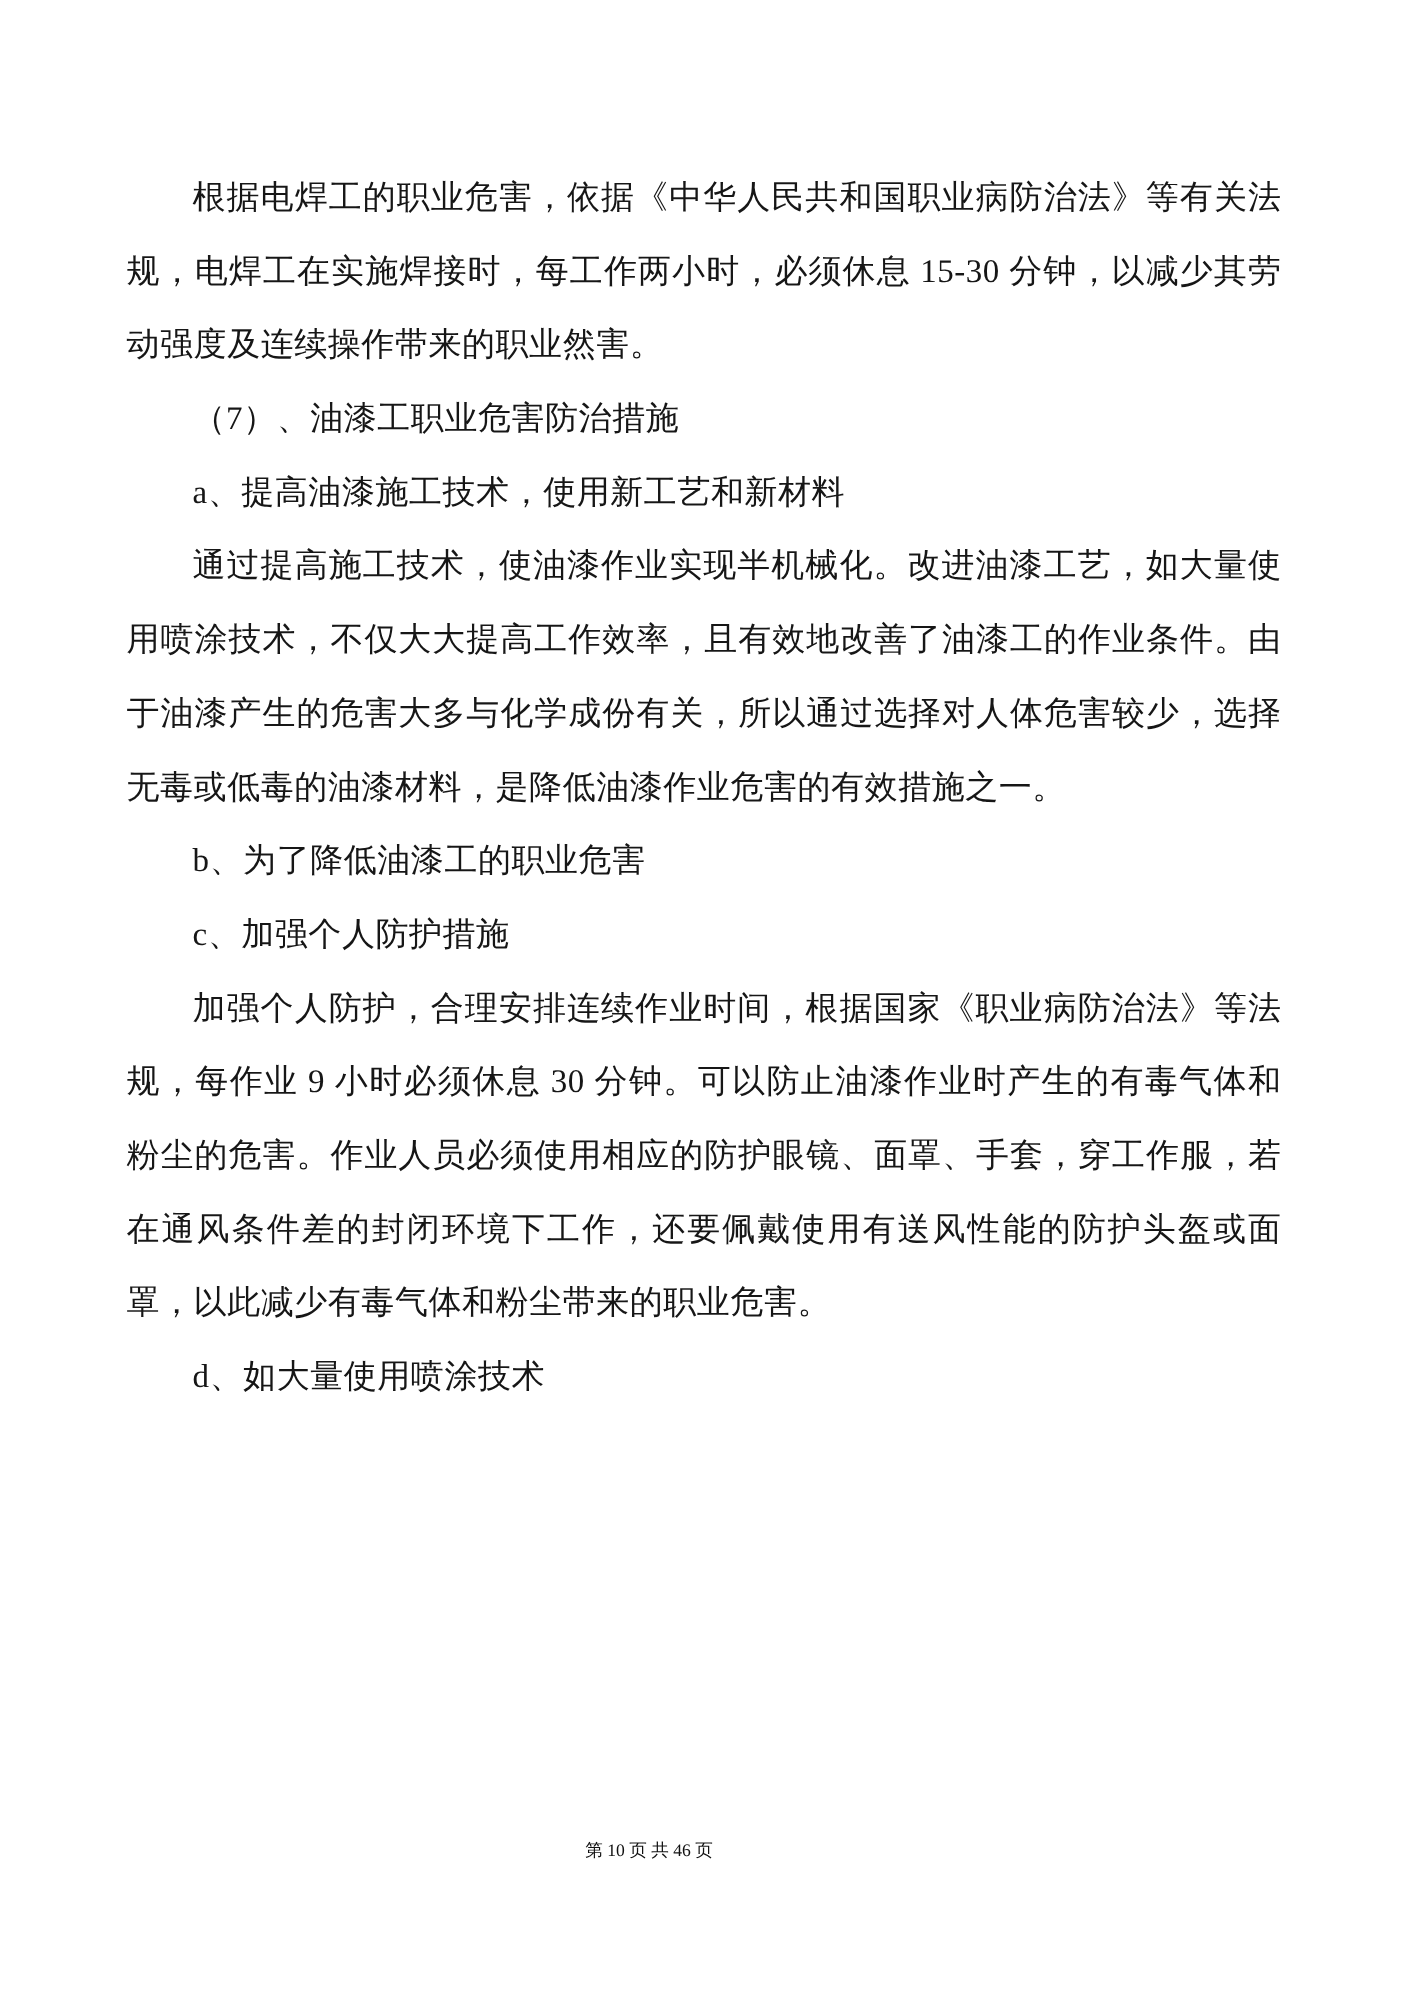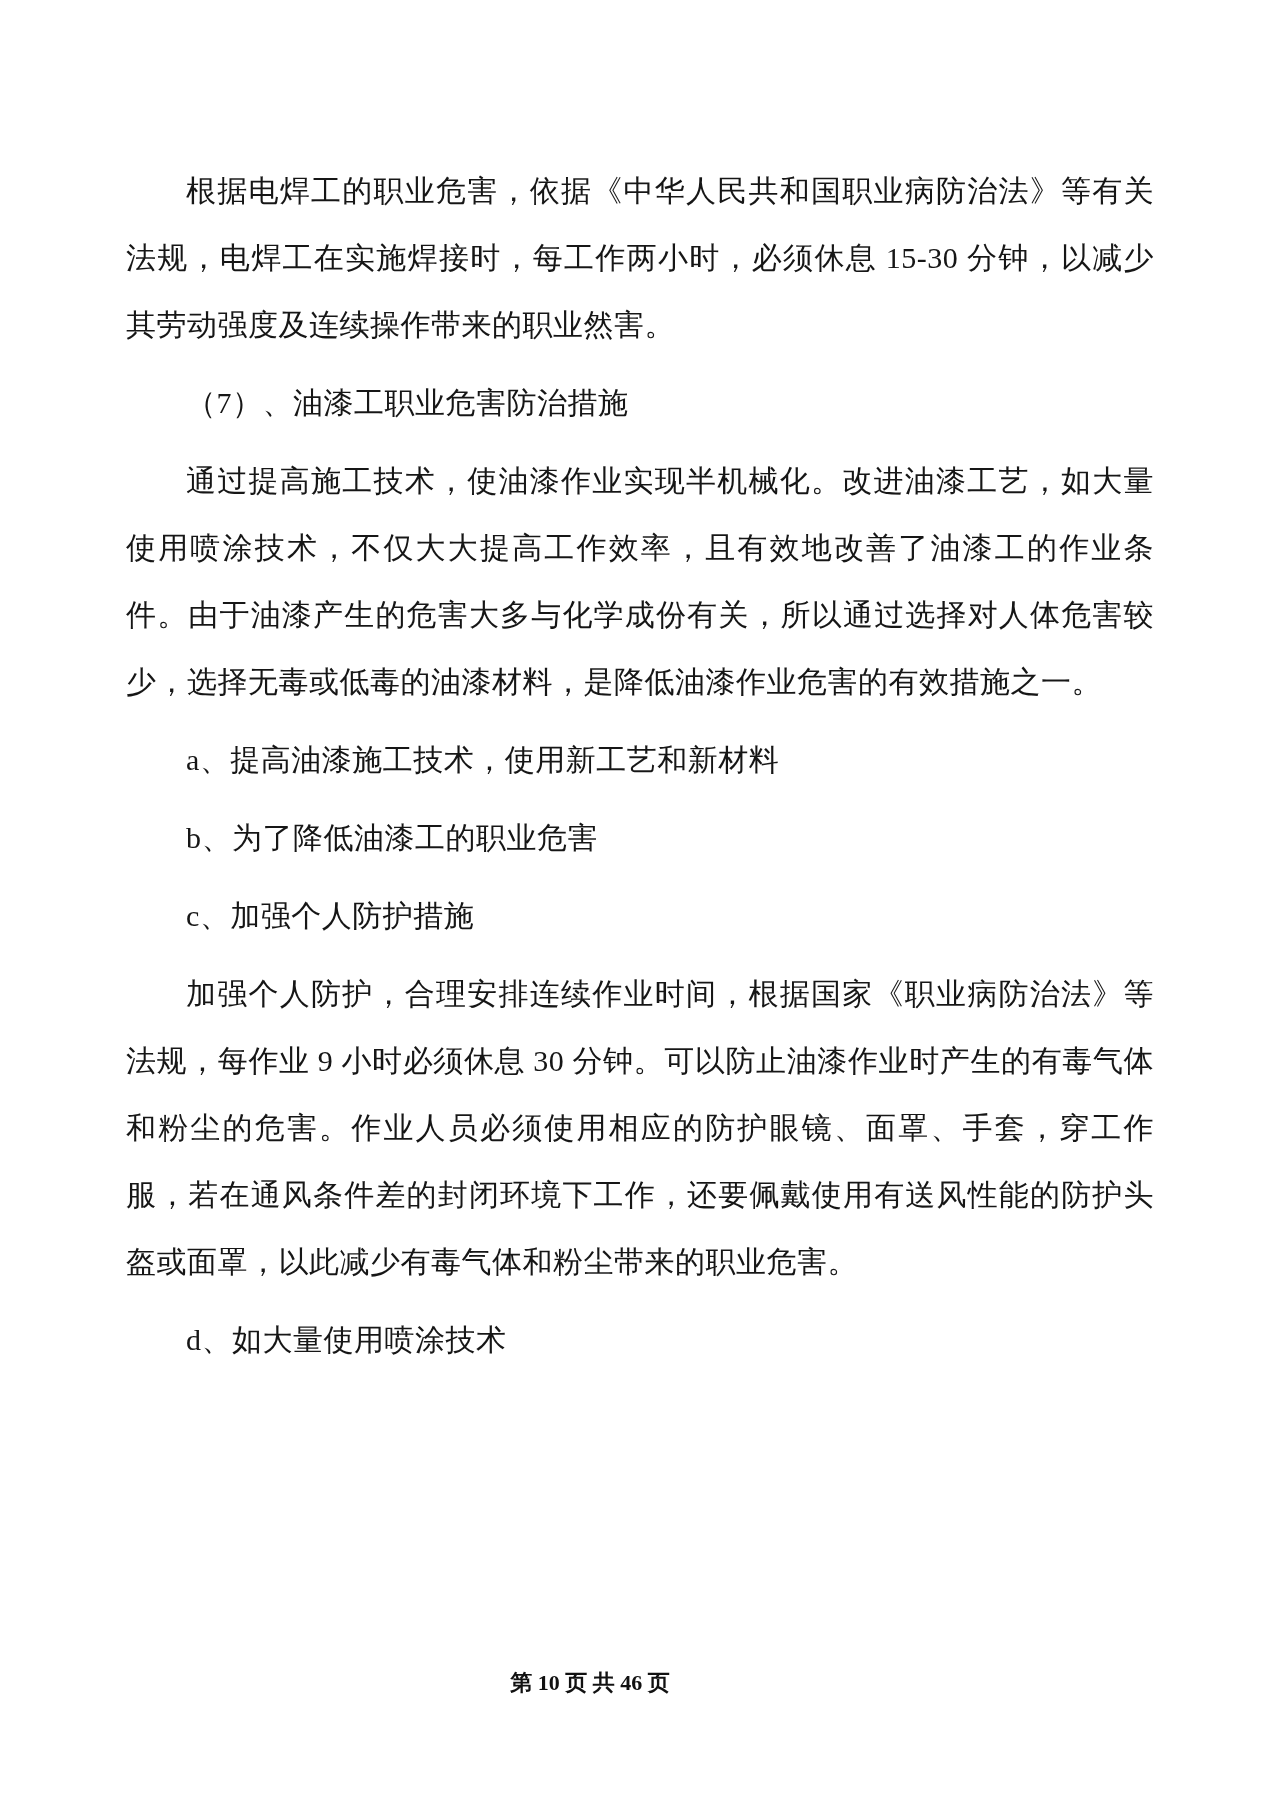--- a/index.html
+++ b/index.html
@@ -20,51 +20,51 @@
     inset: 0;
     background: #ffffff;
   }
   .page-content {
     position: absolute;
     left: 115px;
     top: 146px;
     width: 1050px;
   }
   p.doc-par {
-    margin: 11px;
+    margin: 0;
     padding: 0;
     font-size: 30px;
     line-height: 67px;
     text-align: justify;
     text-indent: 2em;
     letter-spacing: 0.5px;
     color: #161616;
   }
   .page-footer {
     position: absolute;
     top: 1668px;
     left: 0;
     width: 1180px;
     text-align: center;
-    font-size: 22px;
-    font-weight: bold;
+    font-size: 16px;
+    font-weight: normal;
     line-height: 30px;
     color: #111111;
   }
 </style>
 </head>
 <body>
 
 <div class="page">
 
   <div class="page-content">
     <p class="doc-par">根据电焊工的职业危害，依据《中华人民共和国职业病防治法》等有关法规，电焊工在实施焊接时，每工作两小时，必须休息 15-30 分钟，以减少其劳动强度及连续操作带来的职业然害。</p>
     <p class="doc-par">（7）、油漆工职业危害防治措施</p>
+    <p class="doc-par">a、提高油漆施工技术，使用新工艺和新材料</p>
     <p class="doc-par">通过提高施工技术，使油漆作业实现半机械化。改进油漆工艺，如大量使用喷涂技术，不仅大大提高工作效率，且有效地改善了油漆工的作业条件。由于油漆产生的危害大多与化学成份有关，所以通过选择对人体危害较少，选择无毒或低毒的油漆材料，是降低油漆作业危害的有效措施之一。</p>
-    <p class="doc-par">a、提高油漆施工技术，使用新工艺和新材料</p>
     <p class="doc-par">b、为了降低油漆工的职业危害</p>
     <p class="doc-par">c、加强个人防护措施</p>
     <p class="doc-par">加强个人防护，合理安排连续作业时间，根据国家《职业病防治法》等法规，每作业 9 小时必须休息 30 分钟。可以防止油漆作业时产生的有毒气体和粉尘的危害。作业人员必须使用相应的防护眼镜、面罩、手套，穿工作服，若在通风条件差的封闭环境下工作，还要佩戴使用有送风性能的防护头盔或面罩，以此减少有毒气体和粉尘带来的职业危害。</p>
     <p class="doc-par">d、如大量使用喷涂技术</p>
   </div>
 
   <div class="page-footer">第 10 页 共 46 页</div>
 
 </div>
 

